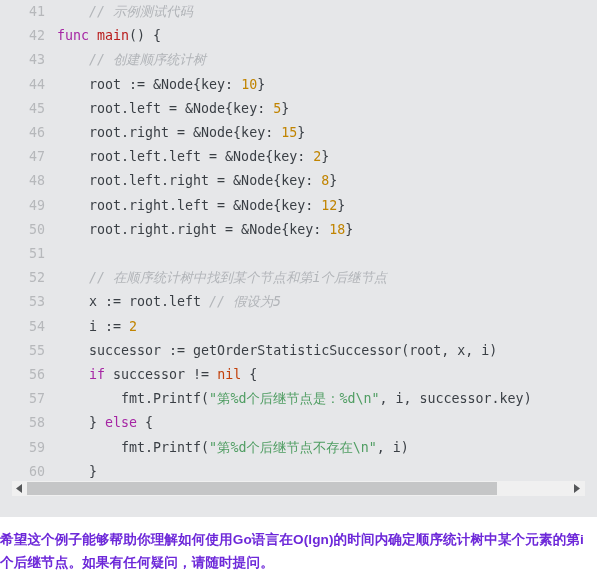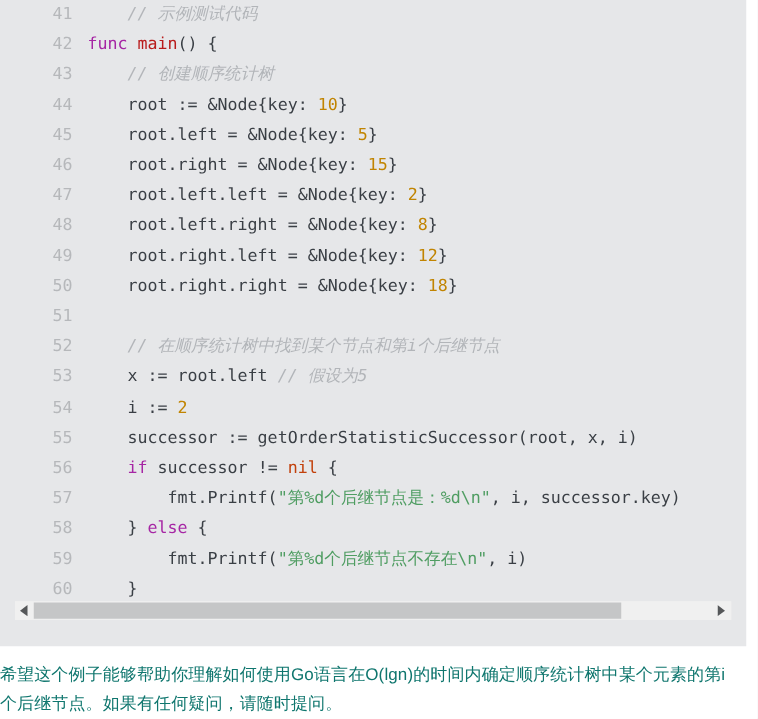--- a/index.html
+++ b/index.html
@@ -28,21 +28,21 @@
     top: 0;
     width: 597px;
     height: 517px;
     background: #e6e7e9;
     box-sizing: border-box;
     overflow: hidden;
   }
 
   .code-scroll {
     position: absolute;
-    left: 16px;
+    left: 3px;
     top: 0;
     right: 0;
     height: 483px;
     overflow: hidden;
   }
 
   table.code-table {
     border-collapse: collapse;
     border-spacing: 0;
     font-family: "DejaVu Sans Mono", "Liberation Mono", monospace;
@@ -119,25 +119,26 @@
     width: 86.5%;
     background: #c5c6c7;
   }
 
   
   .para {
     position: absolute;
     left: 0;
     top: 528px;
     width: 592px;
-    color: #0f766e;
+    color: #6d28d9;
     font-size: 13.6px;
     line-height: 23px;
     font-family: "Liberation Sans", "DejaVu Sans", sans-serif;
     letter-spacing: 0.1px;
+    font-weight: bold;
   }
 </style>
 </head>
 <body>
 
 <div id="root">
 
   <div class="code-block">
 
     <div class="code-scroll">

